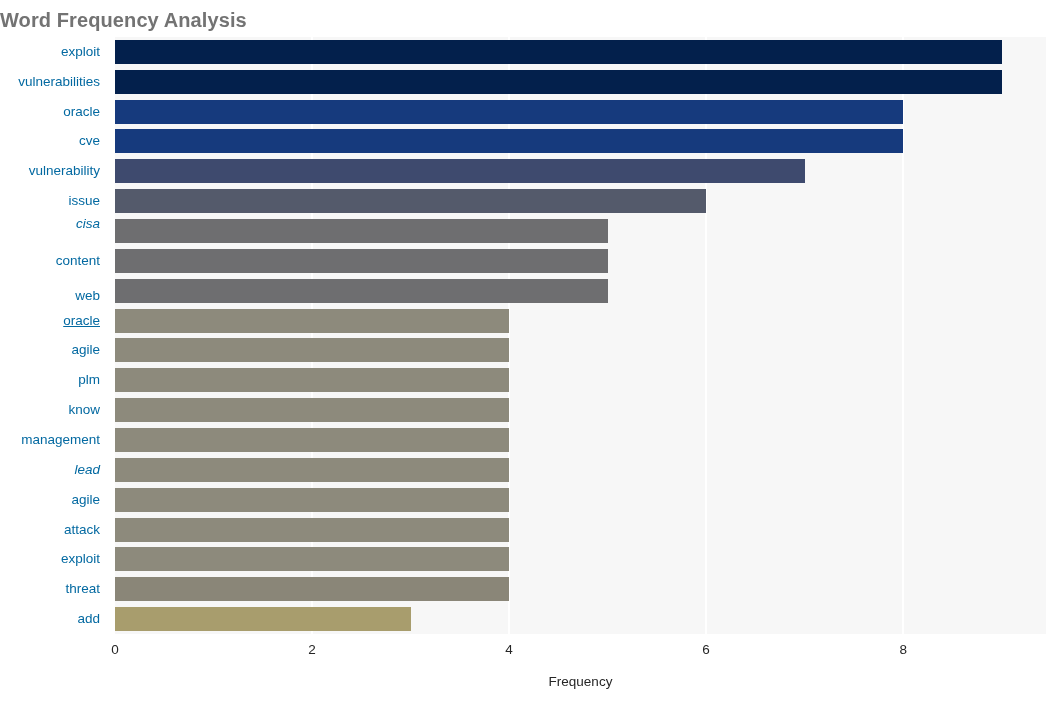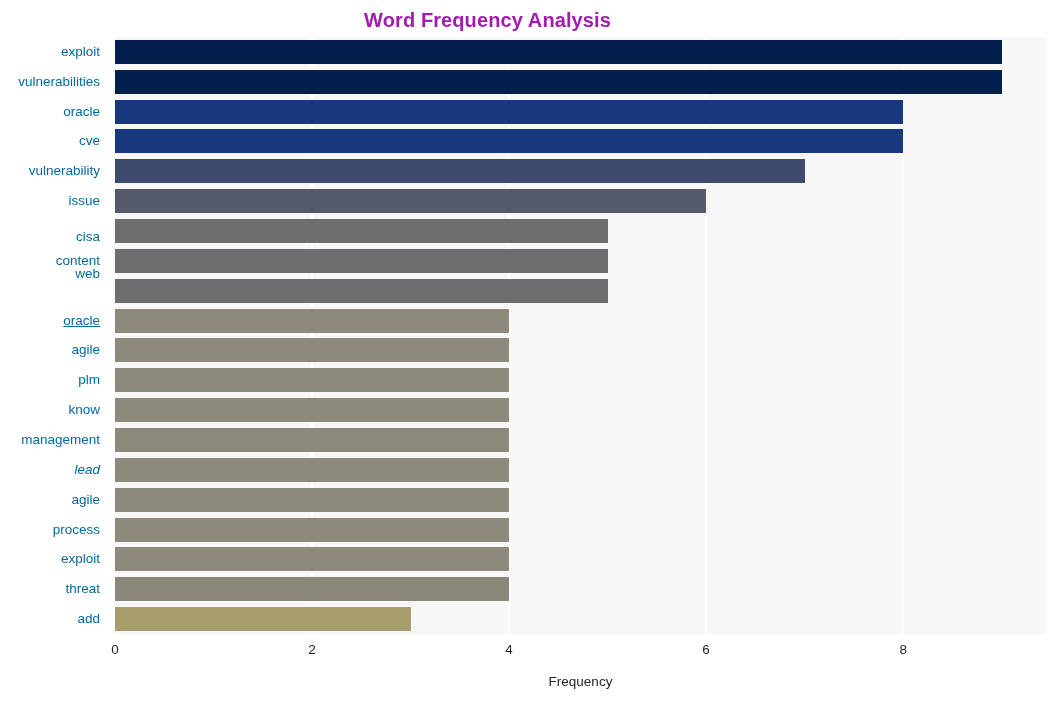--- a/index.html
+++ b/index.html
@@ -19,24 +19,23 @@
     height: 701px;
     background: #ffffff;
   }
 
   
   #chart-title {
     position: absolute;
     top: 6px;
     left: 0;
     width: 975px;
-    text-align: center;
     font-size: 20px;
     font-weight: bold;
-    color: #a21caf;
+    color: #737373;
     letter-spacing: 0.1px;
     line-height: 28px;
   }
 
   
   #plot-area {
     position: absolute;
     left: 115px;
     top: 37px;
     width: 931px;
@@ -204,31 +203,31 @@
       </div>
   </div>
 
   <div id="y-axis">
       <div class="y-tick-label" style="top: 6.925px; padding-right: 8px;">exploit</div>
       <div class="y-tick-label" style="top: 36.775px; padding-right: 8px;">vulnerabilities</div>
       <div class="y-tick-label" style="top: 66.625px; padding-right: 8px;">oracle</div>
       <div class="y-tick-label" style="top: 96.475px; padding-right: 8px;">cve</div>
       <div class="y-tick-label" style="top: 126.325px; padding-right: 8px;">vulnerability</div>
       <div class="y-tick-label" style="top: 156.175px; padding-right: 8px;">issue</div>
-      <div class="y-tick-label" style="top: 192px; padding-right: 8px;">cisa</div>
+      <div class="y-tick-label" style="top: 179px; padding-right: 8px; font-style: italic;">cisa</div>
       <div class="y-tick-label" style="top: 215.875px; padding-right: 8px;">content</div>
-      <div class="y-tick-label" style="top: 229px; padding-right: 8px; margin-left: 8px;">web</div>
+      <div class="y-tick-label" style="top: 251px; padding-right: 8px; margin-left: 8px;">web</div>
       <div class="y-tick-label" style="top: 275.575px; padding-right: 8px; text-decoration: underline;">oracle</div>
       <div class="y-tick-label" style="top: 305.425px; padding-right: 8px;">agile</div>
       <div class="y-tick-label" style="top: 335.275px; padding-right: 8px;">plm</div>
       <div class="y-tick-label" style="top: 365.125px; padding-right: 8px;">know</div>
       <div class="y-tick-label" style="top: 394.975px; padding-right: 8px;">management</div>
       <div class="y-tick-label" style="top: 424.825px; padding-right: 8px; font-style: italic;">lead</div>
       <div class="y-tick-label" style="top: 454.675px; padding-right: 8px;">agile</div>
-      <div class="y-tick-label" style="top: 484.525px; padding-right: 8px;">process</div>
+      <div class="y-tick-label" style="top: 484.525px; padding-right: 8px;">attack</div>
       <div class="y-tick-label" style="top: 514.375px; padding-right: 8px;">exploit</div>
       <div class="y-tick-label" style="top: 544.225px; padding-right: 8px;">threat</div>
       <div class="y-tick-label" style="top: 574.075px; padding-right: 8px;">add</div>
     </div>
 
   <div id="x-axis">
     <div id="x-ticks">
         <div class="x-tick-label" style="left: 115px;">0</div>
         <div class="x-tick-label" style="left: 312.037px;">2</div>
         <div class="x-tick-label" style="left: 509.074px;">4</div>

